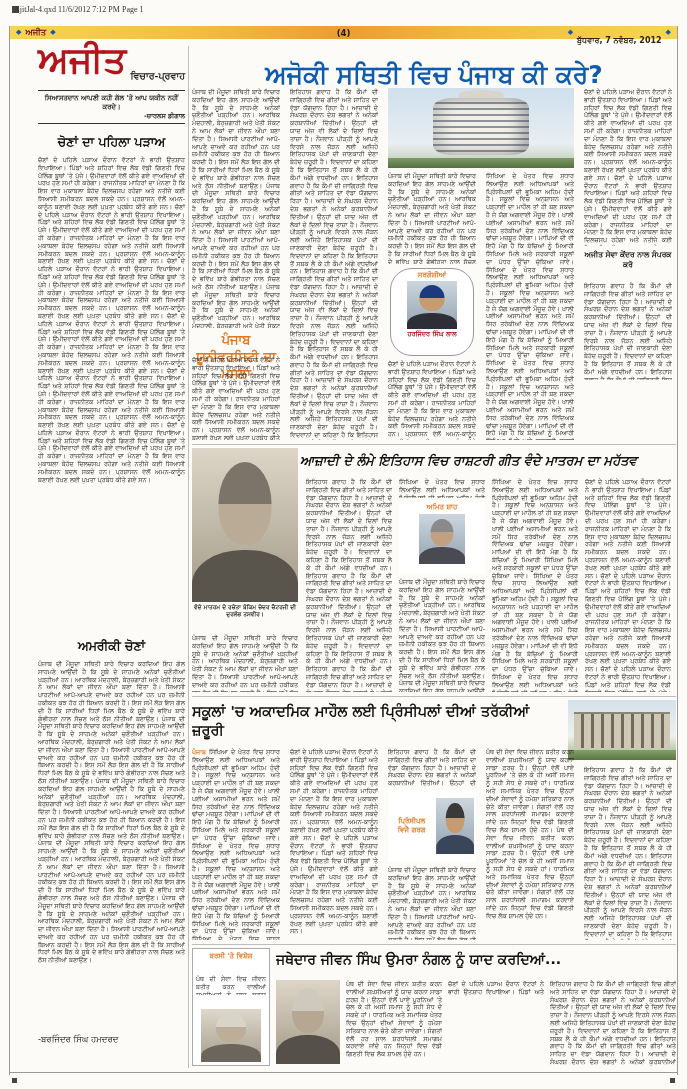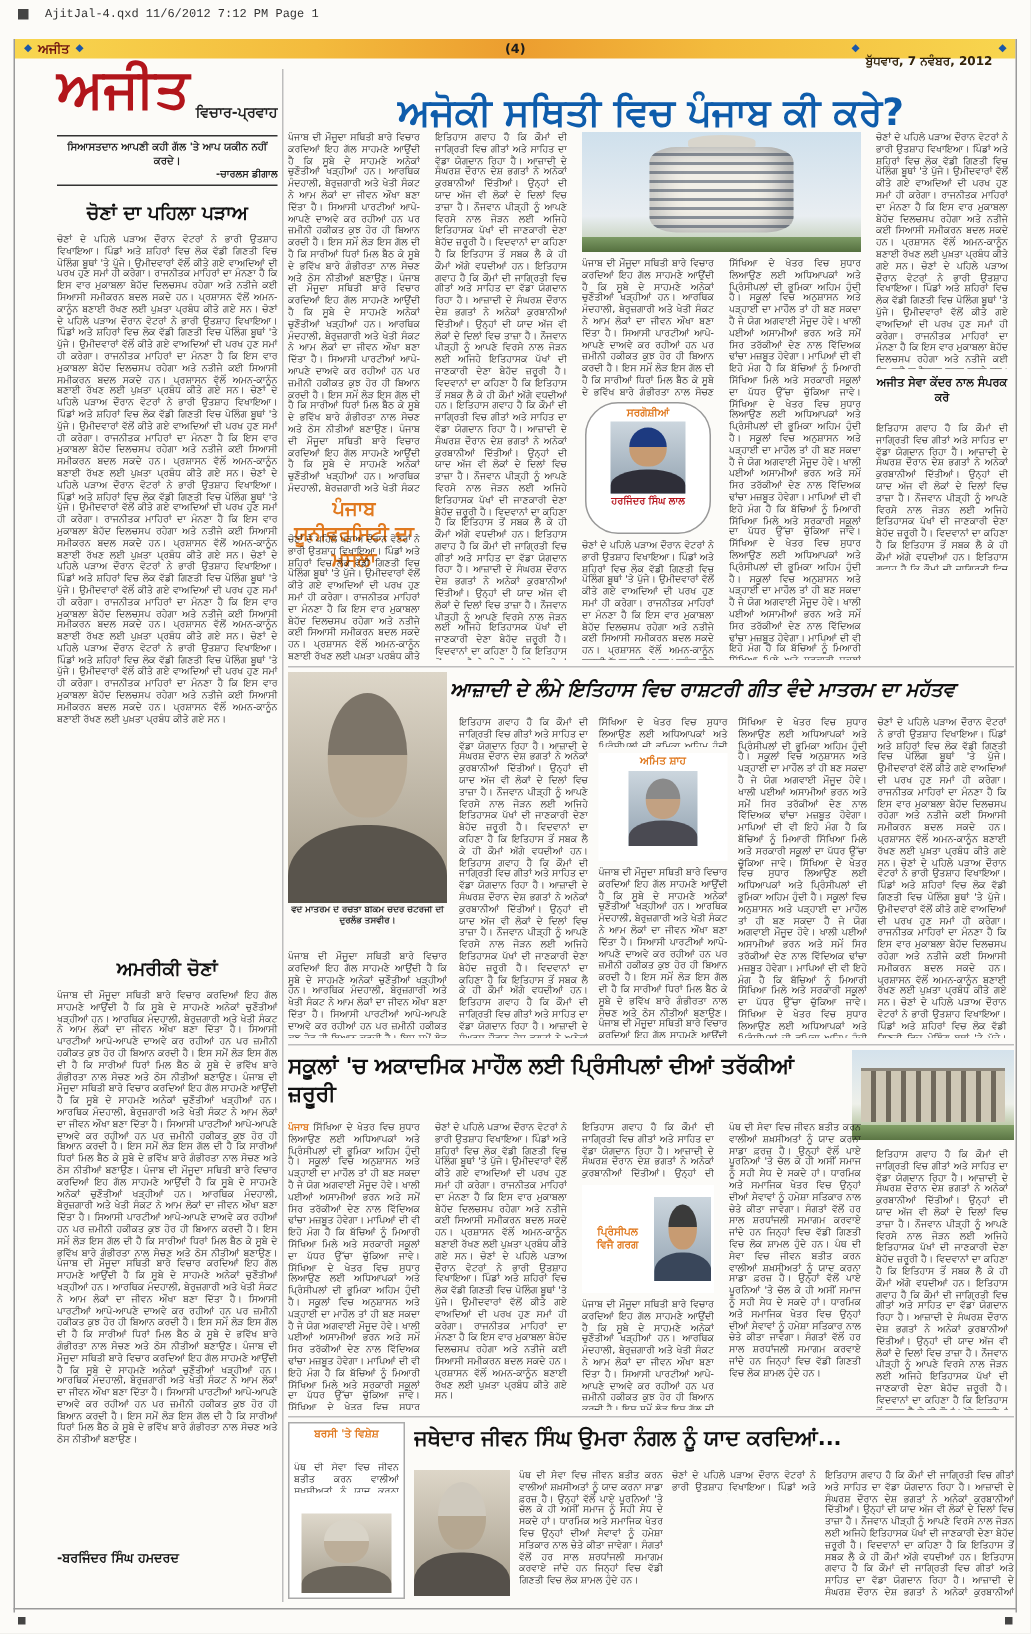--- a/index.html
+++ b/index.html
@@ -1,37 +1,37 @@
 <!DOCTYPE html>
 <html><head>
 <meta charset="utf-8">
 <style>
   html,body{margin:0;padding:0;background:#e9e7e3;}
   #page{position:relative;width:687px;height:1089px;background:#fcfbf8;font-family:"DejaVu Sans",sans-serif;overflow:hidden;}
   .hairline-v{position:absolute;width:1px;background:#9a9a9a;}
   .hairline-h{position:absolute;height:1px;background:#9a9a9a;}
   .reg-mark{position:absolute;background:#444;}
-  .print-line{position:absolute;left:30px;top:5px;font-size:8px;color:#333;font-family:Liberation Mono, monospace;}
+  .print-line{position:absolute;left:14px;top:5px;font-size:8px;color:#333;font-family:Liberation Serif, serif;}
 
   
   #topbar{position:absolute;left:10px;top:26px;width:667px;height:13px;display:flex;align-items:center;justify-content:space-between;padding:0 6px;box-sizing:border-box;background:linear-gradient(90deg,#f8d64f 0%,#f3bb3d 30%,#ec9d2f 50%,#f3bb3d 70%,#f8d64f 100%);}
   .tb-group{display:flex;align-items:center;gap:4px;}
   .tb-paper{font-size:8.5px;font-weight:bold;color:#6d1210;}
   .tb-center{position:absolute;left:50%;transform:translateX(-50%);font-size:8.5px;font-weight:bold;color:#1b1b1b;}
   .tb-date{font-size:8px;font-weight:bold;color:#33230a;margin-top:16px;}
   .diamond{color:#1b57a8;font-size:7px;line-height:1;}
 
   
   .masthead-title{position:absolute;left:38px;top:42px;color:#b2151b;font-weight:bold;font-size:36px;line-height:1;}
   .masthead-edition{position:absolute;left:118px;top:70px;width:67px;text-align:right;font-weight:bold;font-size:9.5px;color:#222;}
   .masthead-quote{position:absolute;left:38px;top:94px;width:147px;font-size:6.8px;font-weight:bold;color:#222;text-align:center;line-height:1.3;}
   .masthead-quote-author{position:absolute;left:38px;top:112px;width:147px;font-size:6.5px;font-weight:bold;color:#222;text-align:right;}
 
   .ed-heading{position:absolute;left:38px;width:147px;font-weight:bold;font-size:12.5px;color:#111;text-align:center;}
-  .ed-signature{position:absolute;left:38px;top:1034px;font-weight:bold;font-size:8.5px;color:#111;text-align:right;}
+  .ed-signature{position:absolute;left:38px;top:1034px;font-weight:normal;font-size:8.5px;color:#111;text-align:right;}
 
   .textcol{position:absolute;overflow:hidden;text-align:justify;font-size:6.3px;line-height:1.24;color:#1b1b1b;}
   .lead-word{color:#e0791f;font-weight:bold;}
 
   .main-headline{position:absolute;left:192px;top:46px;width:484px;color:#0e5cab;font-weight:bold;font-size:25px;text-align:center;line-height:1.35;margin-top:12px;}
   .h2-black{position:absolute;color:#111;font-weight:bold;line-height:1.32;}
   .subhead-orange{position:absolute;color:#e0791f;font-weight:bold;font-size:13px;text-align:center;line-height:1.3;}
   .note-heading{position:absolute;color:#111;font-weight:bold;font-size:7.5px;text-align:center;line-height:1.3;}
 
   

